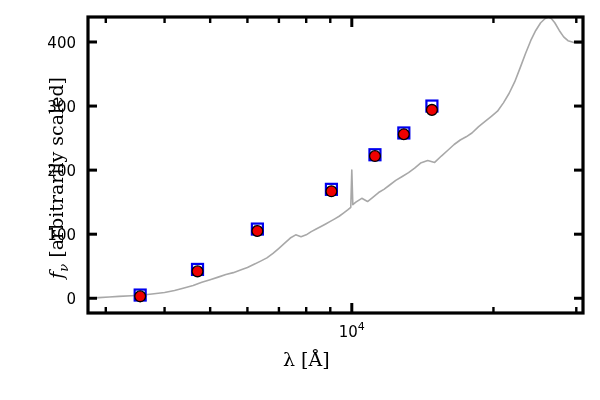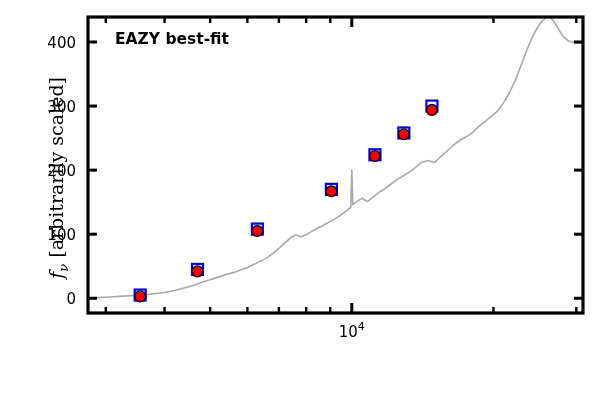--- a/index.html
+++ b/index.html
@@ -71,22 +71,22 @@
     <g id="ticklabel-layer">
         <text x="76" y="304.26406926406924" text-anchor="end" class="tk">0</text>
         <text x="76" y="240.1948051948052" text-anchor="end" class="tk">100</text>
         <text x="76" y="176.12554112554113" text-anchor="end" class="tk">200</text>
         <text x="76" y="112.05627705627705" text-anchor="end" class="tk">300</text>
         <text x="76" y="47.987012987012974" text-anchor="end" class="tk">400</text>
         <text x="351.804815792114" y="337" text-anchor="middle" class="tk"><tspan>10</tspan><tspan dy="-7" font-size="11">4</tspan></text>
       </g>
   </svg>
 
-  <div style="position:absolute;left:115px;top:30px;" class="annot">
-    <span>EAZY best-fit</span>
-  </div>
 
   <div style="position:absolute;left:0;top:0;width:600px;height:400px;pointer-events:none;">
+    <div style="position:absolute;left:283px;top:348px;font-size:19px;font-family:'DejaVu Serif',serif;">
+      <span>λ [Å]</span>
+    </div>
     <div style="position:absolute;left:-92px;top:165px;width:300px;transform:rotate(-90deg);text-align:center;font-size:19px;font-family:'DejaVu Serif',serif;">
       <span style="font-style:italic;">f</span><span style="font-style:italic;font-size:13px;vertical-align:sub;">ν</span><span> [arbitrarily scaled]</span>
     </div>
   </div>
 </div>
 
 </body></html>

